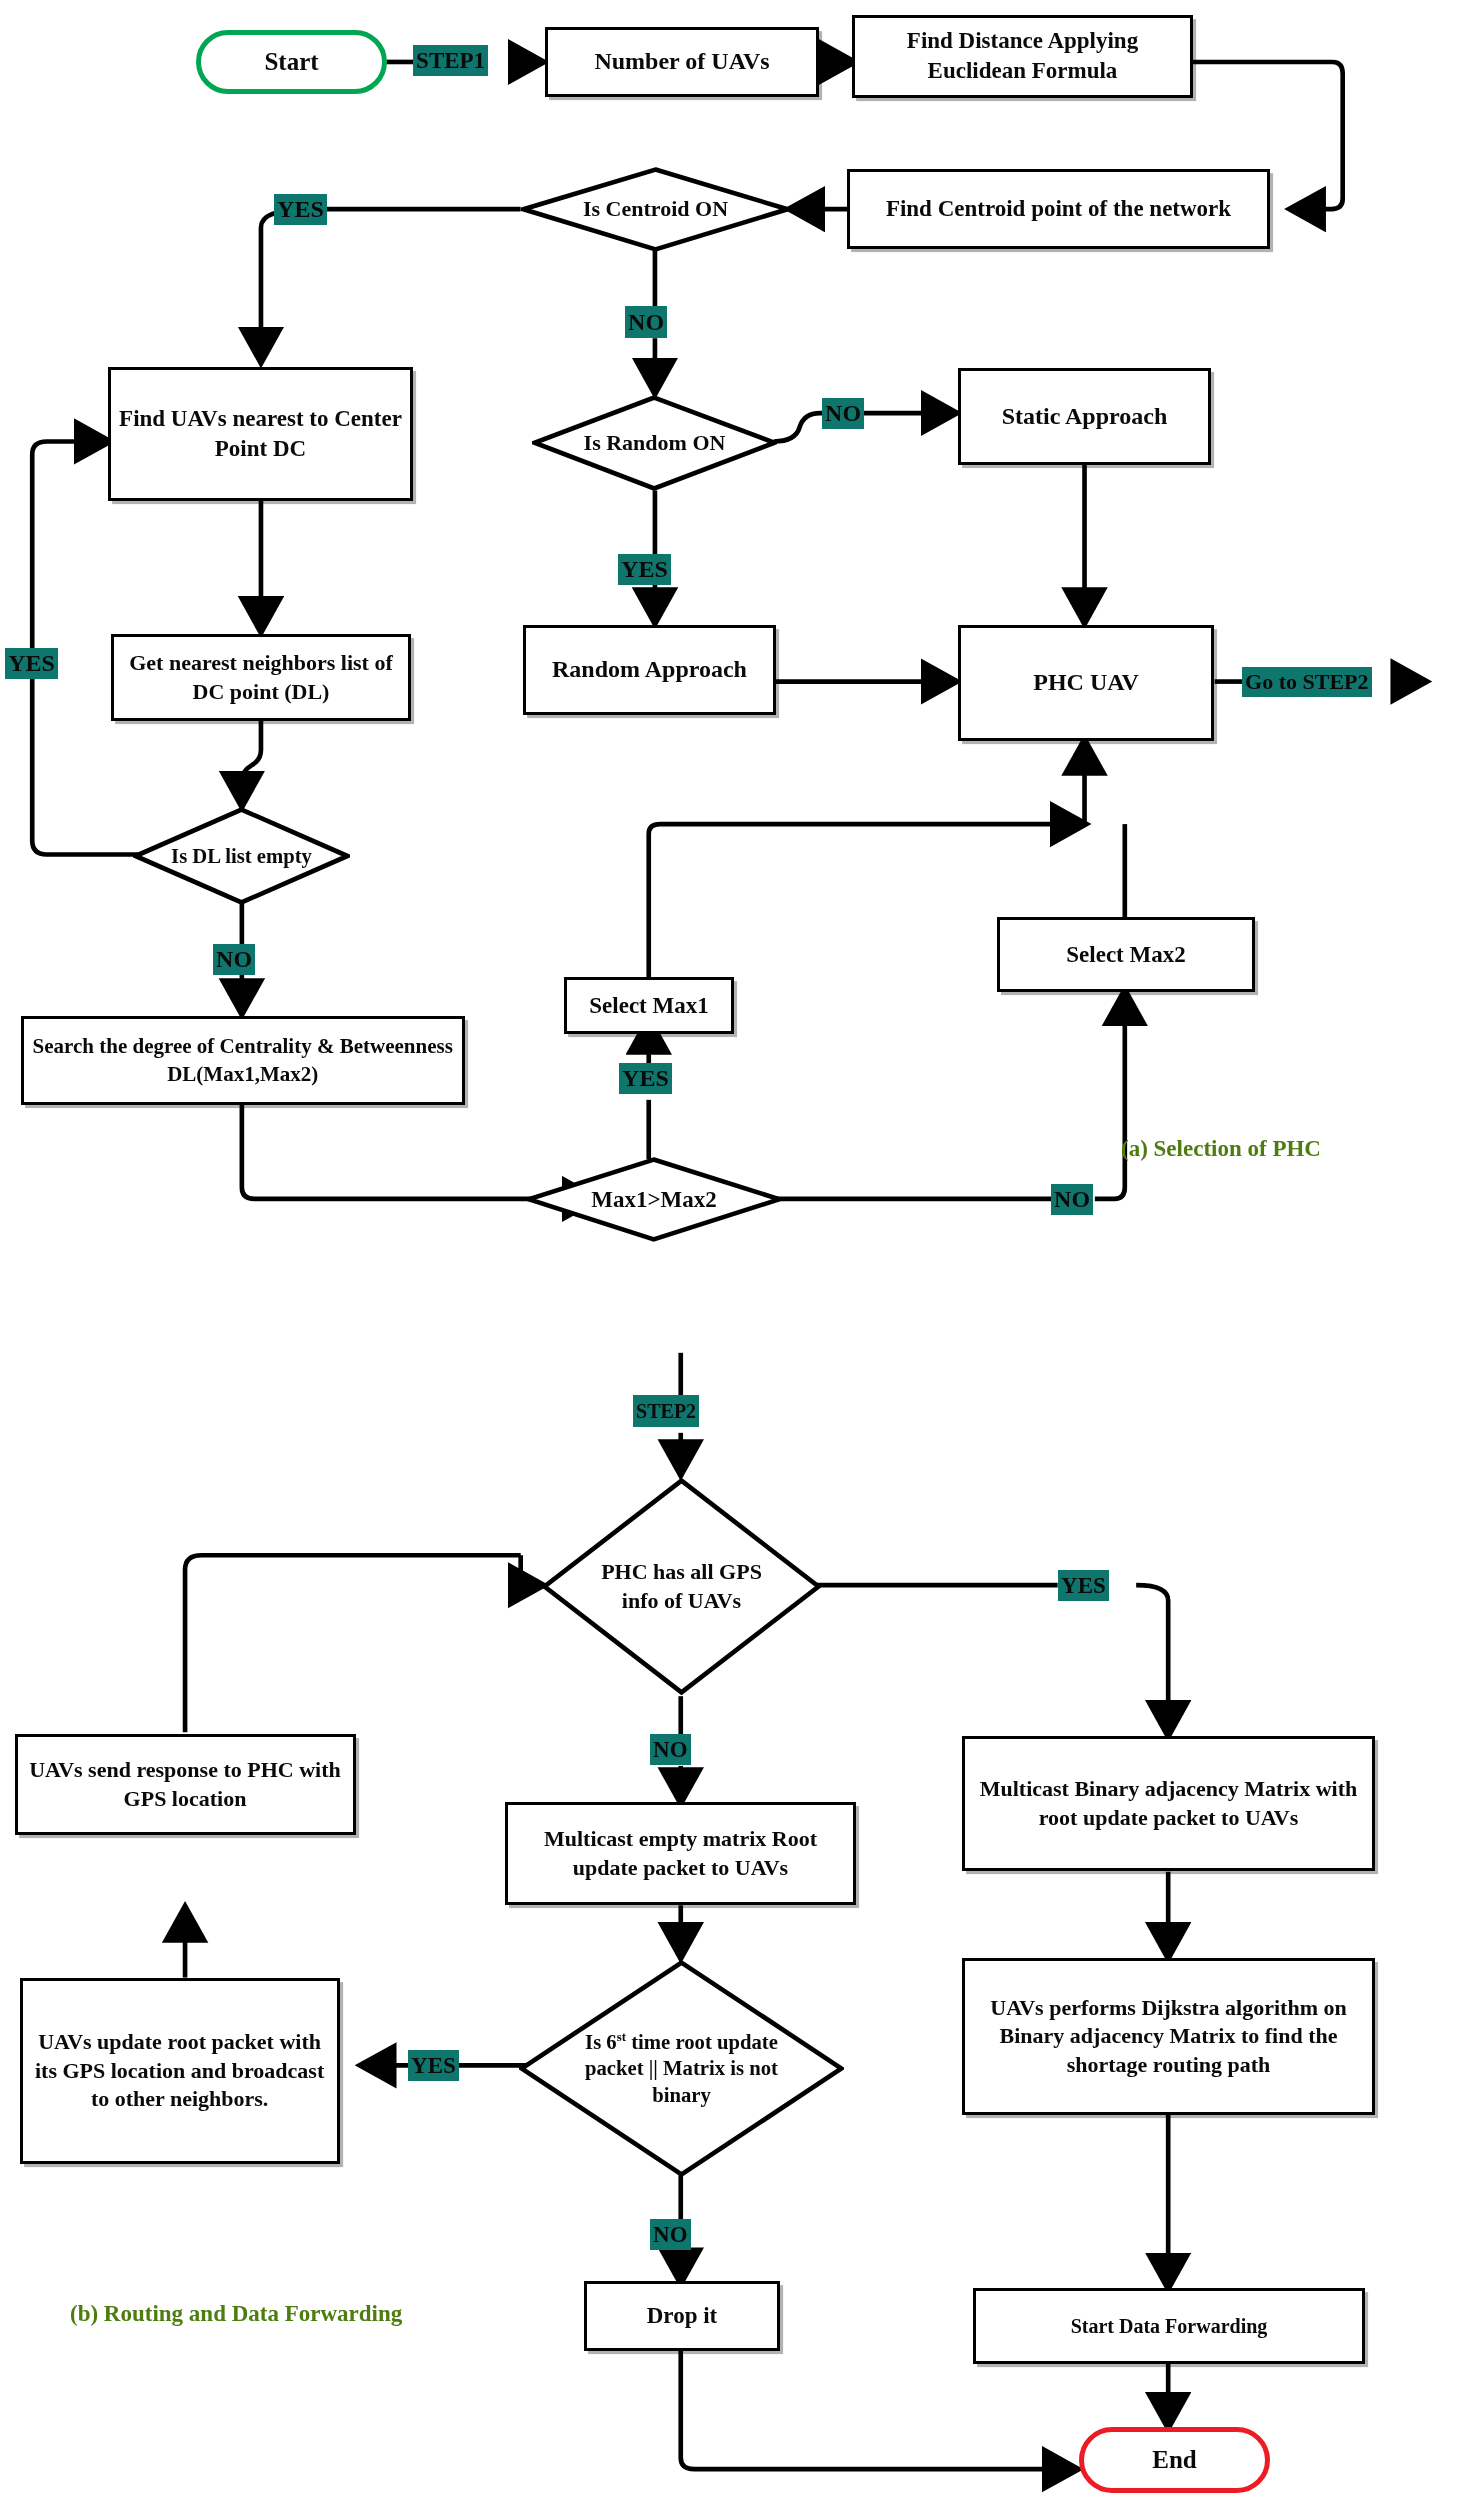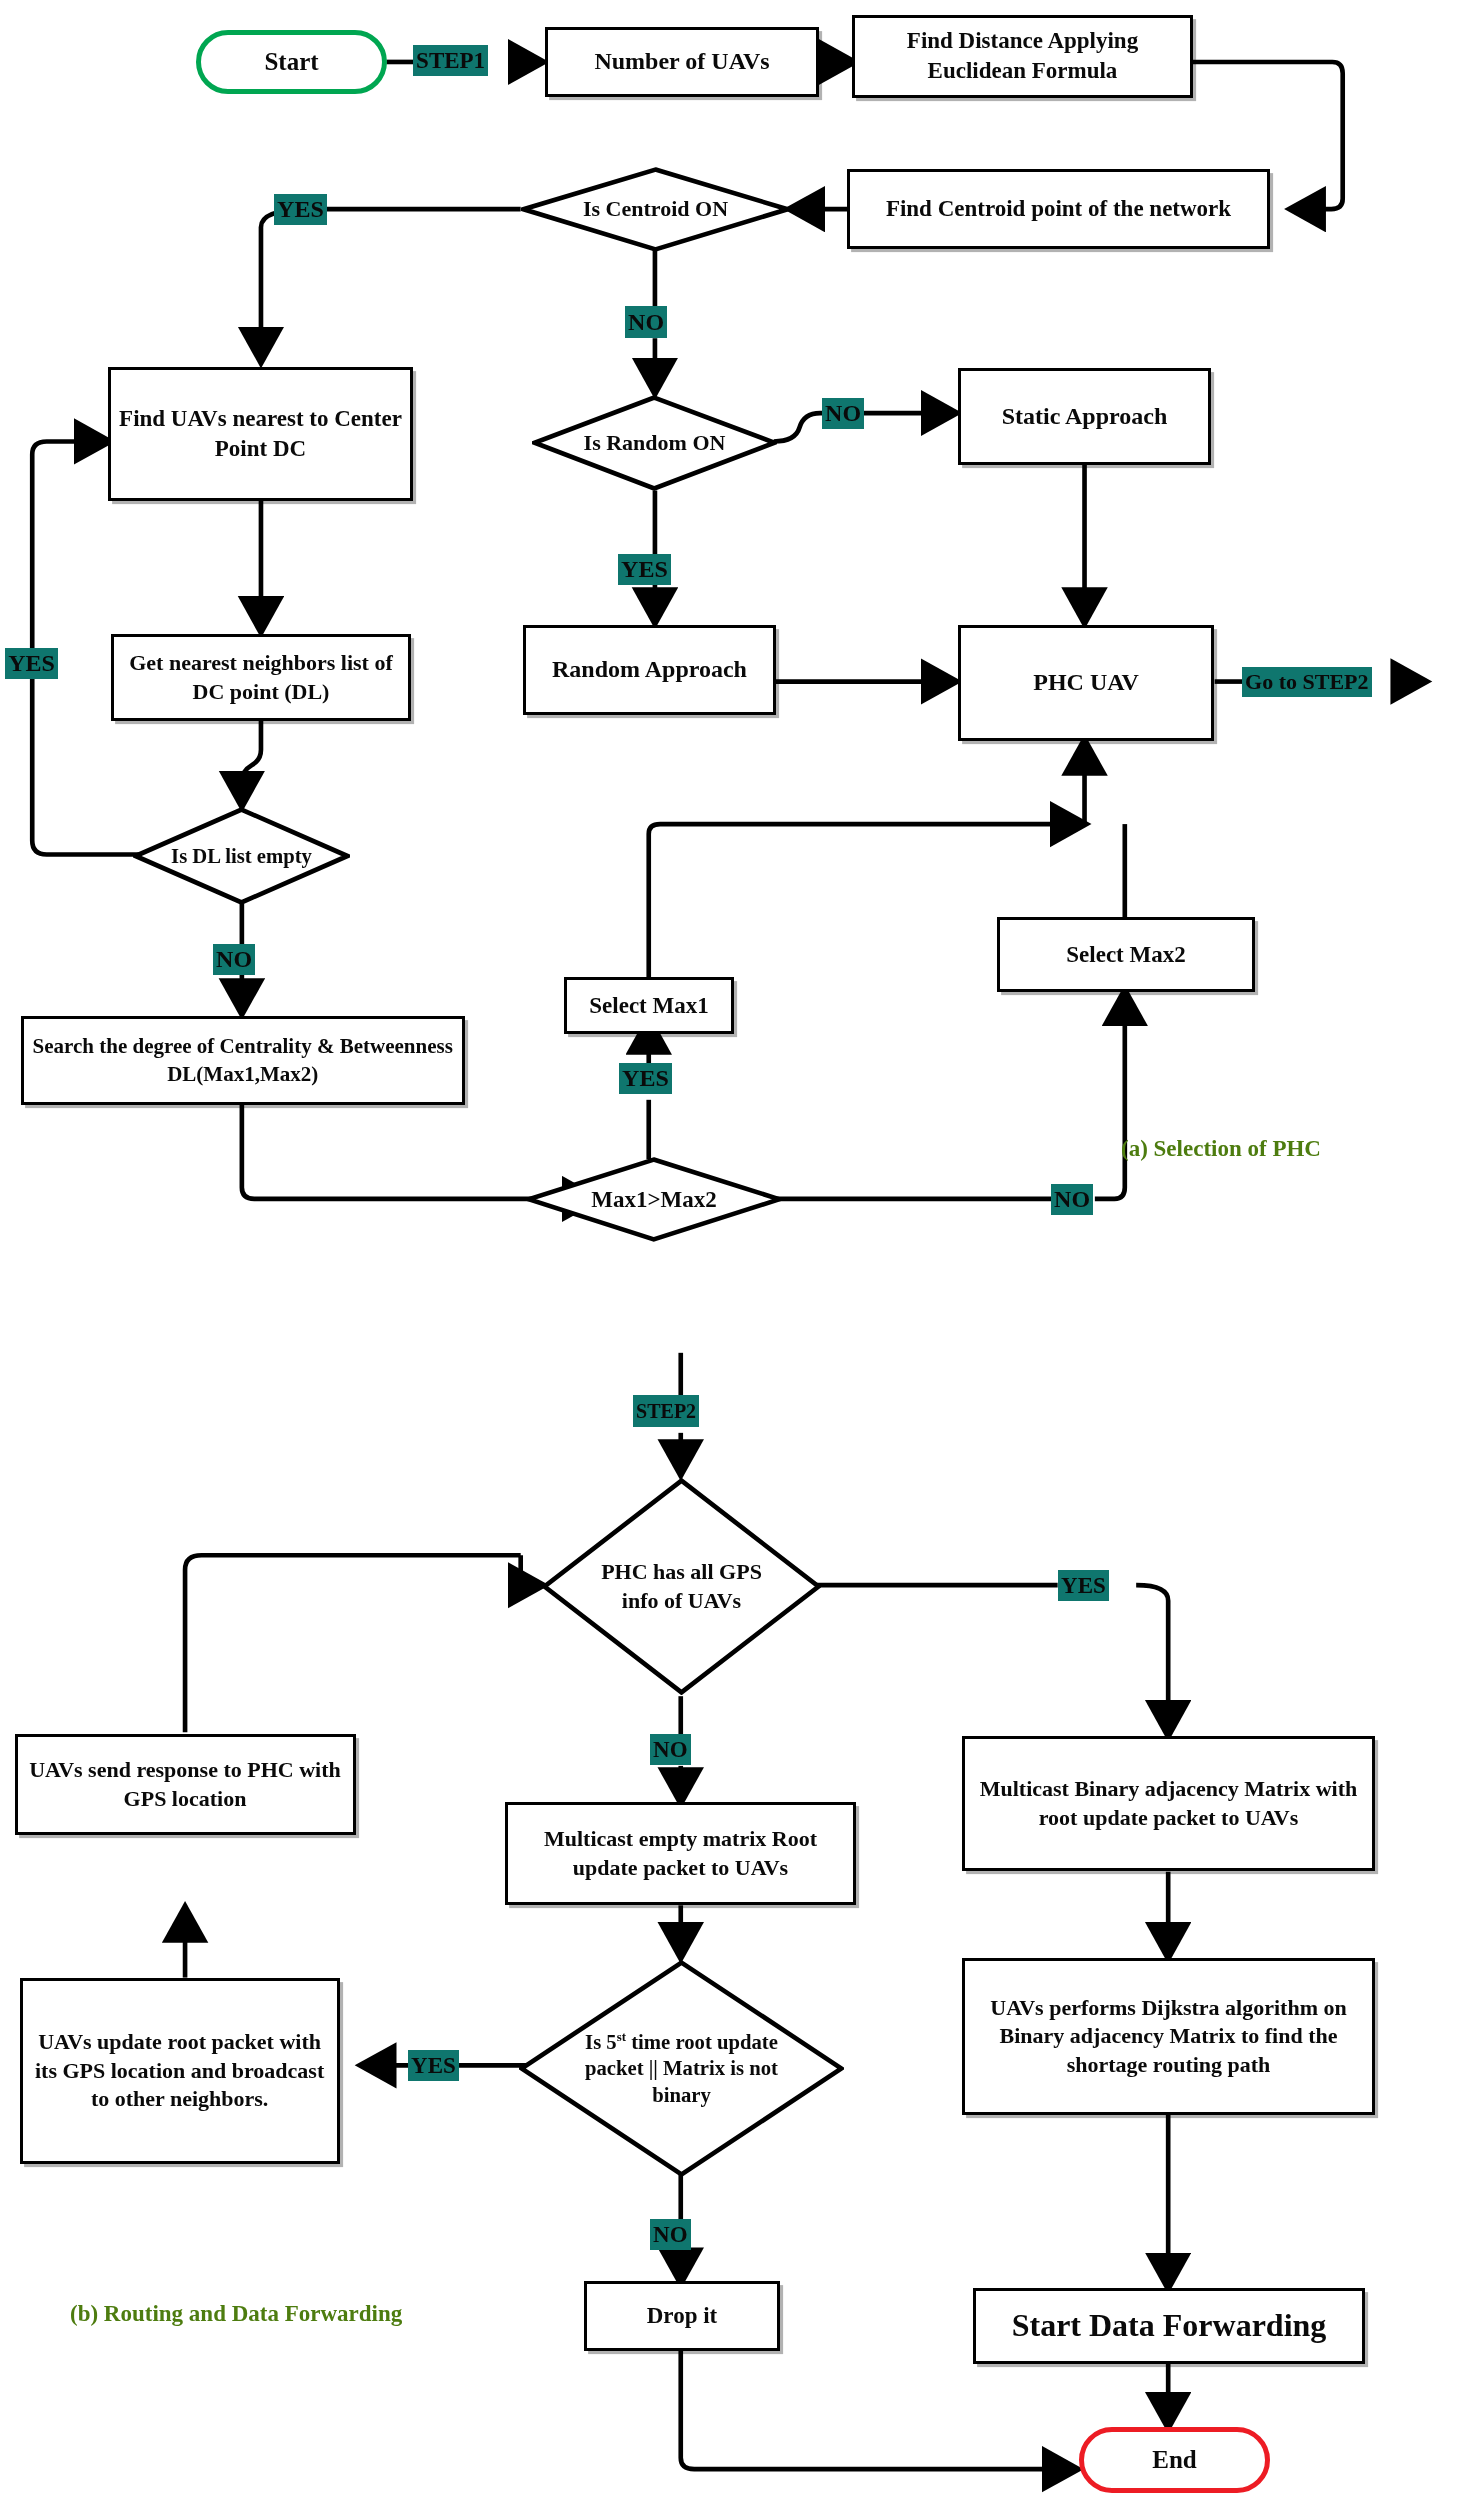--- a/index.html
+++ b/index.html
@@ -225,36 +225,36 @@
 
   <div class="node proc" style="left:19.6px;top:1978px;width:320px;height:186px;">
     <span class="txt" style="font-size:22px;">UAVs update root packet with its GPS location and broadcast to other neighbors.</span>
   </div>
 
   <div class="node dia" style="left:519px;top:1960px;width:325px;height:217px;">
     <svg class="shape" viewBox="0 0 630 420" preserveAspectRatio="none">
       <polygon points="315,5 625,210 315,415 5,210" fill="#fff" stroke="#000" stroke-width="9"></polygon>
     </svg>
     <span class="txt" style="font-size:20.7px;max-width:243px;">
-      <span>Is 5</span><sup style="font-size:0.62em;">st</sup><span> time root update</span><br>
+      <span>Is 6</span><sup style="font-size:0.62em;">st</sup><span> time root update</span><br>
       <span>packet || Matrix is not</span><br>
       <span>binary</span>
     </span>
   </div>
 
   <div class="node proc" style="left:962px;top:1958px;width:413px;height:157px;">
     <span class="txt" style="font-size:22px;">UAVs performs Dijkstra algorithm on Binary adjacency Matrix to find the shortage routing path</span>
   </div>
 
   <div class="node proc" style="left:584px;top:2281px;width:196px;height:70px;">
     <span class="txt" style="font-size:23px;">Drop it</span>
   </div>
 
   <div class="node proc" style="left:973px;top:2288px;width:392px;height:76px;">
-    <span class="txt" style="font-size:32px;">Start Data Forwarding</span>
+    <span class="txt" style="font-size:20px;">Start Data Forwarding</span>
   </div>
 
   <div class="node term endnode" style="left:1079px;top:2427px;width:191px;height:66px;">
     <span class="txt" style="font-size:25px;">End</span>
   </div>
 
   <div class="elabel" style="left:608px;top:1395px;height:32px;font-size:20px;margin-left:25px;">STEP2</div>
   <div class="elabel" style="left:1058px;top:1570px;height:31px;font-size:23px;">YES</div>
   <div class="elabel" style="left:650px;top:1734px;height:31px;font-size:23px;">NO</div>
   <div class="elabel" style="left:408px;top:2050px;height:31px;font-size:23px;">YES</div>

